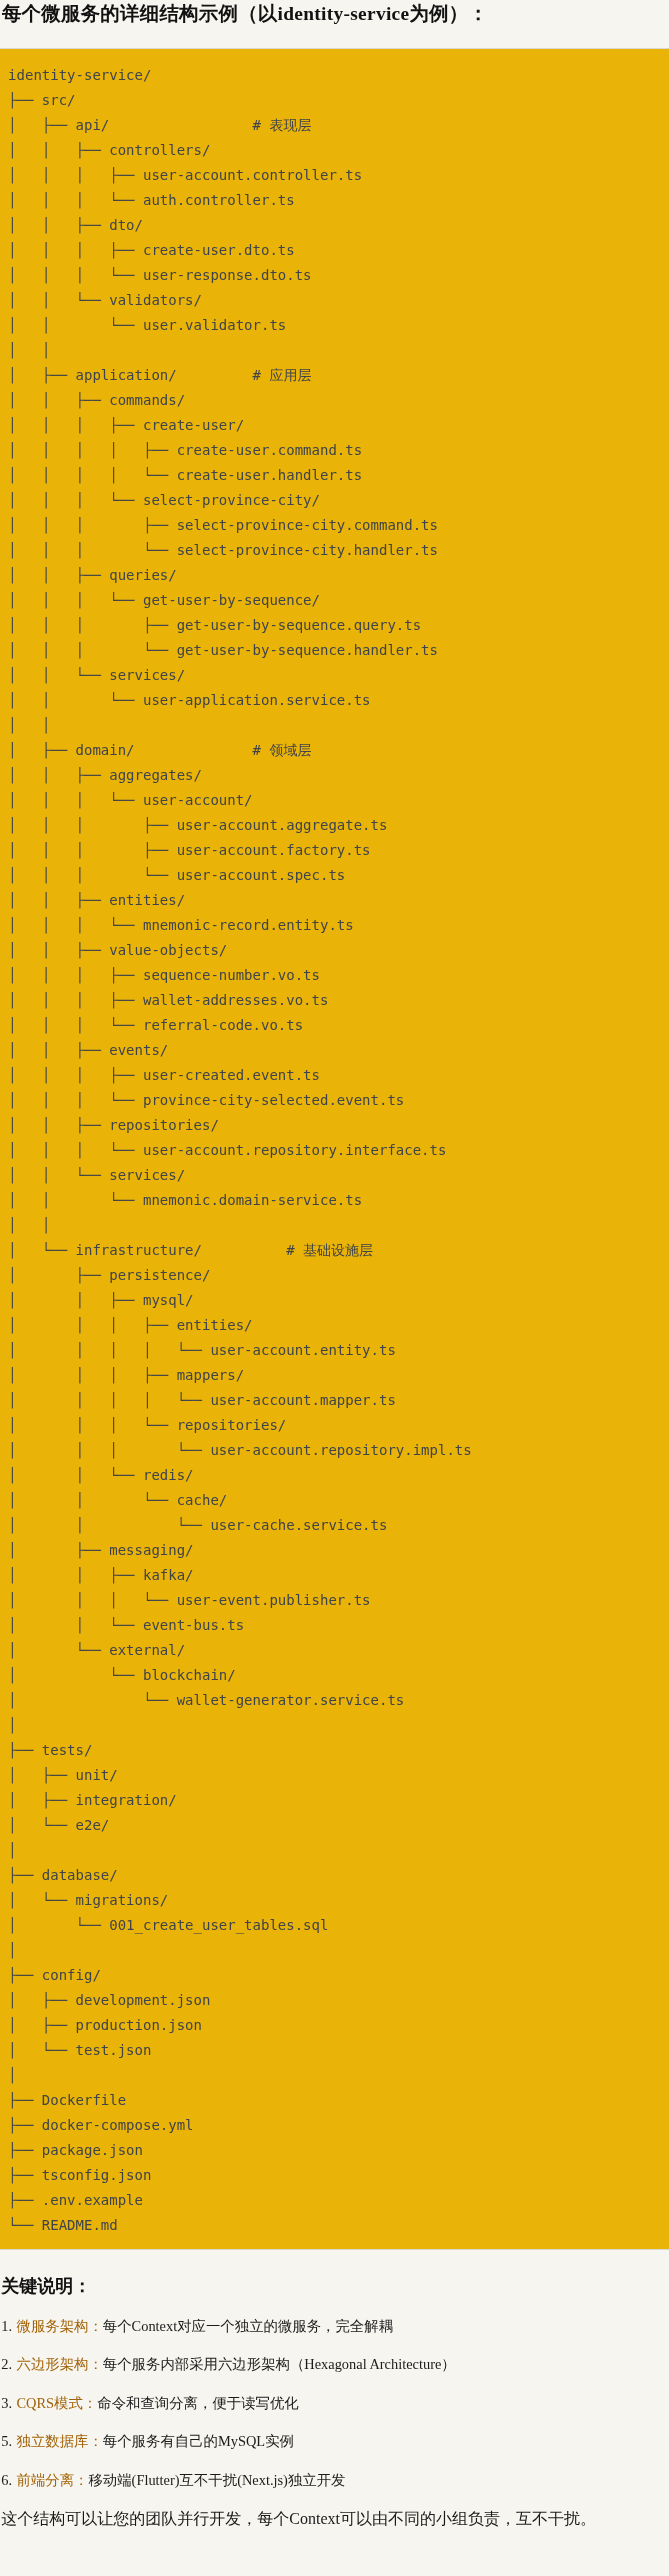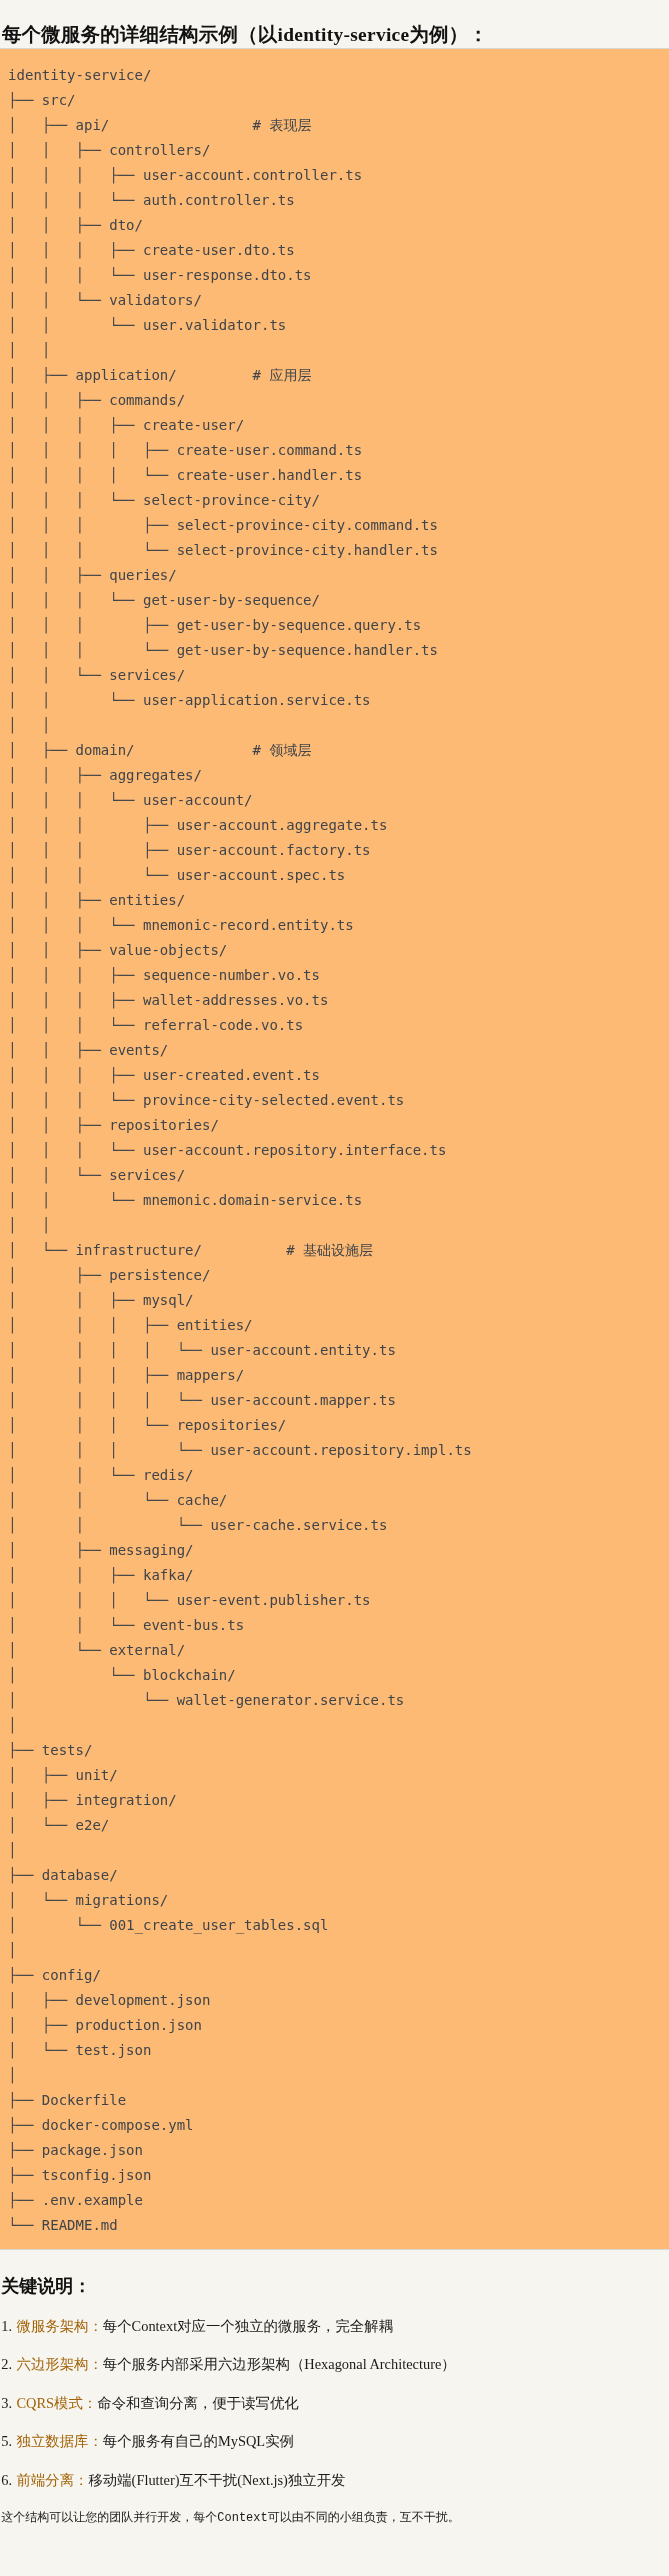--- a/index.html
+++ b/index.html
@@ -8,35 +8,35 @@
     background: #f7f5ef;
   }
   body {
     width: 669px;
     font-family: "Liberation Serif", serif;
     color: #1a1a1a;
   }
   .title-bar {
     height: 48px;
     display: flex;
-    align-items: flex-end;
+    align-items: flex-start;
     padding: 0 5px 0 1.9px;
     box-sizing: border-box;
   }
   .page-title {
     margin: 0;
     font-size: 19.4px;
     font-weight: bold;
     letter-spacing: 0.3px;
     color: #121212;
     font-family: "Liberation Serif", serif;
   }
   .tree {
     margin: 0;
-    background: #fdba74;
+    background: #eab308;
     border-top: 0.9px solid #d8d7d1;
     border-bottom: 0.9px solid #d8d7d1;
     padding: 13.8px 5px 11.3px 8.1px;
     font-family: "DejaVu Sans Mono", monospace;
     font-size: 14px;
     line-height: 25px;
     color: #3f444a;
     white-space: pre;
     overflow: hidden;
   }
@@ -57,24 +57,23 @@
     color: #1b1b1b;
   }
   .note-num {
     margin-right: 4.4px;
   }
   .note-label {
     font-weight: normal;
     color: #a16207;
   }
   .closing {
-    font-size: 12px;
+    font-size: 16px;
     line-height: 19px;
     margin: 7.5px 0 12.5px 0;
-    font-family: Liberation Mono, monospace;
   }
 </style>
 </head>
 <body>
 
 <div class="page">
 
   <div class="title-bar">
     <h2 class="page-title">每个微服务的详细结构示例（以identity-service为例）：</h2>
   </div>

